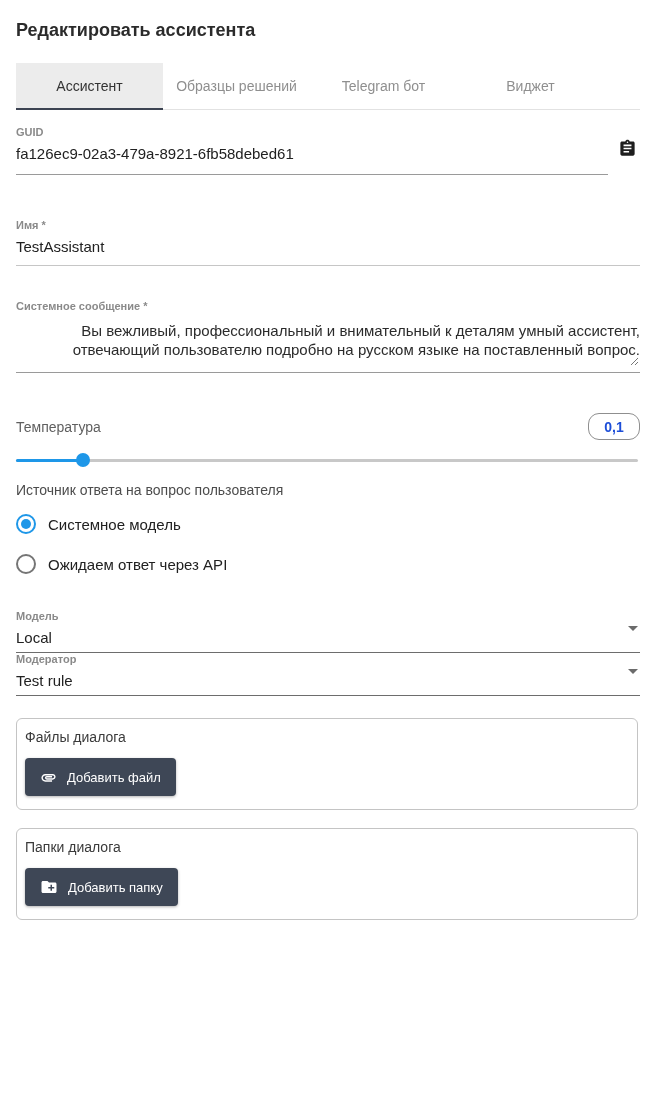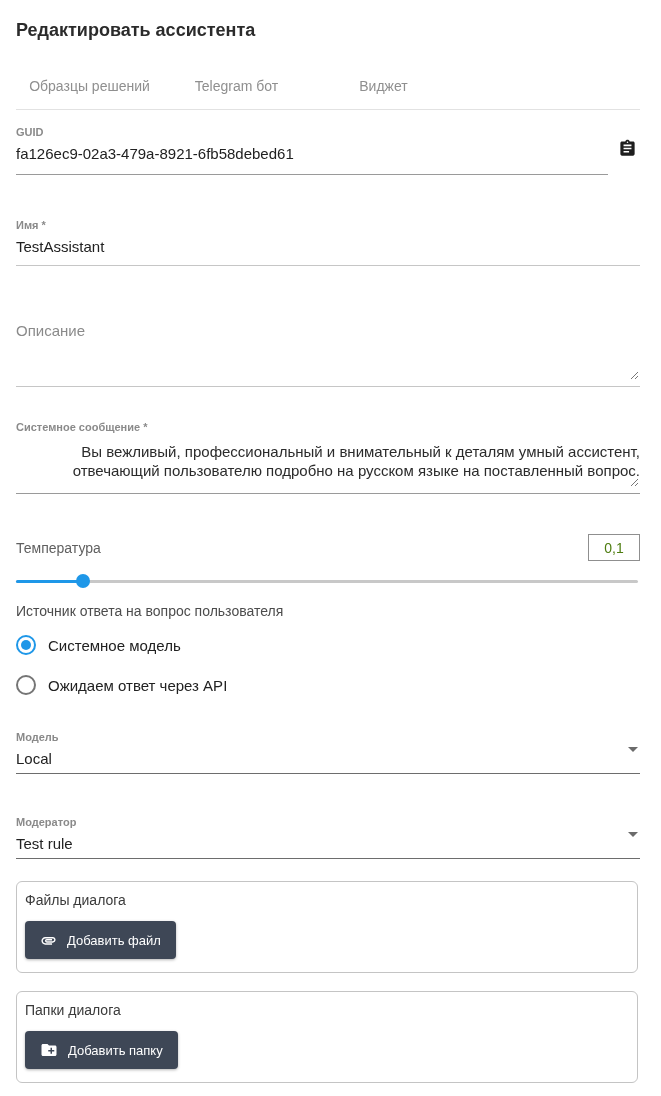--- a/index.html
+++ b/index.html
@@ -36,42 +36,42 @@
   .desc-field { margin-top:56px; }
   .desc-area { height:47px; position:relative; }
   .sys-field { margin-top:34px; }
   .sys-text { font-size:15px; line-height:19px; color:#2b2b2b; margin-top:8px;text-align:right; }
   .resize-row { height:13px; position:relative; }
   .resize-grip { position:absolute; right:1px; bottom:2px; }
 
   
   .temp-row { margin:40px 0 0 16px; width:624px; display:flex; align-items:center; justify-content:space-between; }
   .temp-label { font-size:14px; color:#5f5f5f; }
-  .temp-box { width:52px; height:27px; border:1px solid #8f8f8f; border-radius:0;
-    display:flex; align-items:center; justify-content:center; font-size:14px; color:#4d7c0f; }
+  .temp-box { width:52px; height:27px; border:1px solid #8f8f8f; border-radius:11px;
+    display:flex; align-items:center; justify-content:center; font-size:14px; color:#1d4ed8;font-weight:bold; }
 
   .slider { margin:13px 0 0 16px; width:622px; height:14px; position:relative; cursor:pointer; }
   .slider-track { position:absolute; top:6px; left:0; right:0; height:3px; background:#c8c8c8; border-radius:2px; }
   .slider-fill { position:absolute; top:6px; left:0; width:10.8%; height:3px; background:#1e97e8; border-radius:2px; }
   .slider-thumb { position:absolute; top:0; left:calc(10.8% - 7px); width:14px; height:14px;
     border-radius:50%; background:#1e97e8; }
 
   .source-label { margin:15px 0 0 16px; font-size:14px; color:#4c4c4c; }
 
   .radio-row { margin:16px 0 0 16px; display:flex; align-items:center; cursor:pointer; }
   .radio-row + .radio-row { margin-top:20px; }
   .radio-circle { width:20px; height:20px; border-radius:50%; border:2px solid #757575; position:relative; flex:none; }
   .radio-circle.checked { border-color:#1e97e8; }
   .radio-circle.checked::after { content:""; position:absolute; left:3px; top:3px; width:10px; height:10px;
     border-radius:50%; background:#1e97e8; }
   .radio-label { margin-left:12px; font-size:15px; color:#212121; }
 
   .select-field { position:relative; }
   .model-field { margin-top:36px; }
-  .moderator-field { margin-top:42px; }
+  .moderator-field { }
   .select-inner { padding-bottom:5px; }
   .caret { position:absolute; right:2px; width:0; height:0;
     border-left:5px solid transparent; border-right:5px solid transparent; border-top:5px solid #6b6b6b; }
   .caret.small { top:16px; }
 
   
   .group-box { margin:22px 0 0 16px; width:622px; border:1px solid #c4c4c4; border-radius:6px;
     padding:10px 16px 13px 8px; }
   .group-box.second { margin-top:18px; }
   .group-label { font-size:14px; color:#3a3a3a; line-height:17px; }
@@ -81,20 +81,23 @@
   .dark-btn .btn-ic { margin-right:10px; display:flex; align-items:center; }
 </style>
 </head>
 <body>
 
 <div class="container">
 
   <h1 class="page-title">Редактировать ассистента</h1>
 
   <div class="tabs">
+    <div class="tab active">
+      <span>Ассистент</span>
+    </div>
     <div class="tab">
       <span>Образцы решений</span>
     </div>
     <div class="tab">
       <span>Telegram бот</span>
     </div>
     <div class="tab">
       <span>Виджет</span>
     </div>
   </div>
@@ -113,30 +116,20 @@
     </div>
   </div>
 
   <div class="field name-field">
     <div class="float-label">Имя *</div>
     <div class="name-inner underline light">
       <div class="value">TestAssistant</div>
     </div>
   </div>
 
-  <div class="field desc-field">
-    <div class="big-label">Описание</div>
-    <div class="desc-area underline light">
-      <span class="resize-grip">
-        <svg width="9" height="9" viewBox="0 0 9 9">
-            <path d="M8 1L1 8M8 5L5 8" stroke="#777" stroke-width="1" fill="none"></path>
-          </svg>
-      </span>
-    </div>
-  </div>
 
   <div class="field sys-field">
     <div class="float-label">Системное сообщение *</div>
     <div class="underline">
       <div class="sys-text">Вы вежливый, профессиональный и внимательный к деталям умный ассистент, отвечающий пользователю подробно на русском языке на поставленный вопрос.</div>
       <div class="resize-row">
         <span class="resize-grip">
           <svg width="9" height="9" viewBox="0 0 9 9">
               <path d="M8 1L1 8M8 5L5 8" stroke="#777" stroke-width="1" fill="none"></path>
             </svg>

